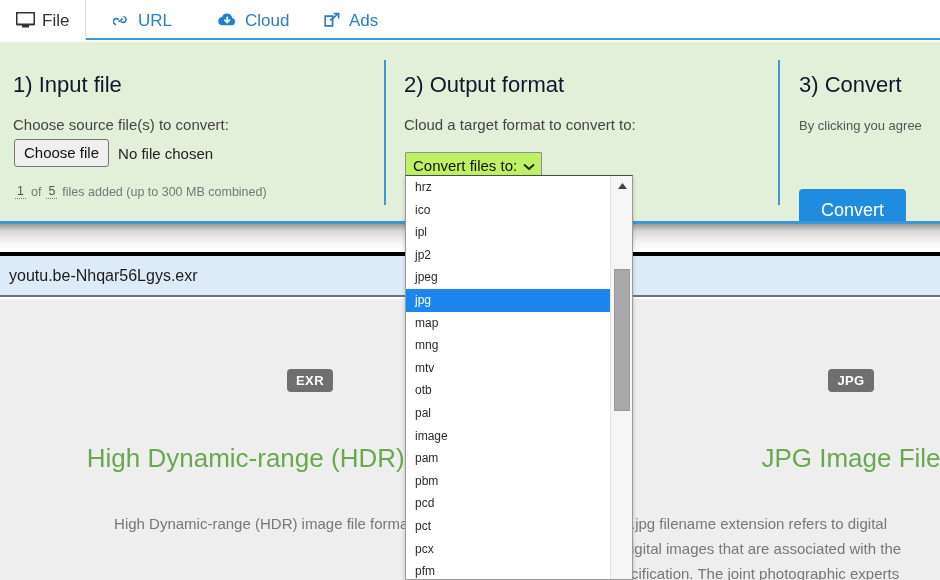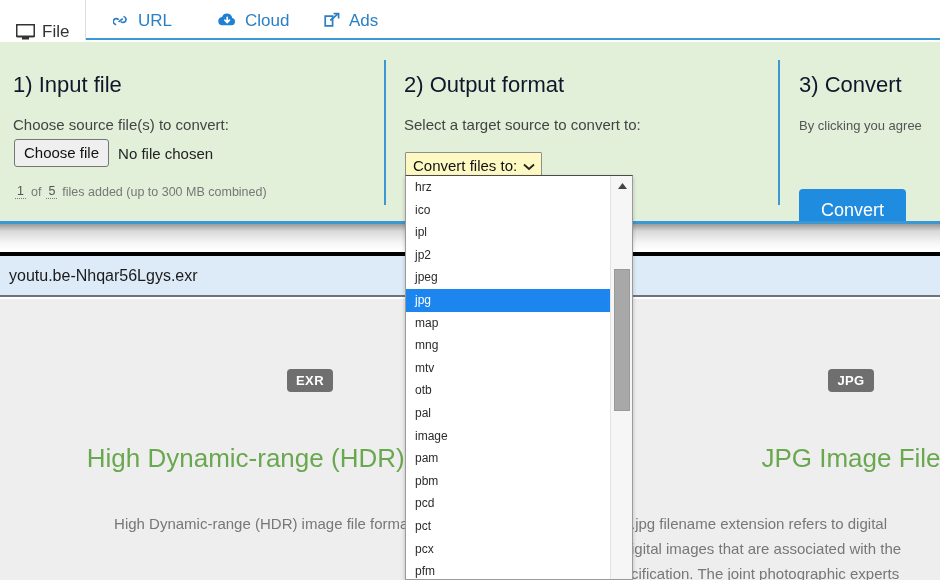--- a/index.html
+++ b/index.html
@@ -22,21 +22,20 @@
     position:absolute;top:0;height:40px;
     display:flex;align-items:center;gap:7px;
     padding:0 16px;box-sizing:border-box;
     font-size:17px;color:#2b7fc4;cursor:pointer;
     white-space:nowrap;
   }
   .tab.active{
     color:#333333;
     border-right:1px solid #dddddd;
     background:#ffffff;
-    align-items:flex-end;
   }
   .tab .lbl{line-height:1;}
   .tab svg{display:block;}
 
   
   .steps{
     position:absolute;left:0;top:42px;width:940px;height:180px;
     background:#e2efd9;
     box-sizing:border-box;
   }
@@ -75,21 +74,21 @@
     position:absolute;font-size:12.5px;color:#777;white-space:nowrap;
     display:flex;align-items:center;gap:5px;
   }
   .dotted{
     border-bottom:1px dotted #7a7a7a;color:#555;padding:0 2px;cursor:help;
   }
 
   
   .select-box{
     position:absolute;
-    border:1px solid #8f8f8f;background:#fef9c3;
+    border:1px solid #8f8f8f;background:#bef264;
     padding:3px 6px 3px 7px;font-size:15px;color:#111;
     display:flex;align-items:center;gap:6px;cursor:pointer;
     border-radius:1px;
     line-height:1.3;
   }
 
   
   .agree{
     position:absolute;font-size:13px;color:#555;white-space:nowrap;
   }
@@ -236,21 +235,21 @@
       <span class="dotted">1</span>
       <span>of</span>
       <span class="dotted">5</span>
       <span>files added (up to 300 MB combined)</span>
     </div>
   </div>
   <div class="panel-divider" style="left:384px;"></div>
 
   <div class="panel" style="left:386px;width:392px;">
     <div class="step-title" style="left:18px;top:30px;">2) Output format</div>
-    <div class="step-sub" style="left:18px;top:74px;">Select a target source to convert to:</div>
+    <div class="step-sub" style="left:18px;top:74px;">Cloud a target format to convert to:</div>
     <div class="select-box" style="left:19px;top:110px;">
       <span>Convert files to:</span>
       <span>
         <svg width="12" height="8" viewBox="0 0 12 8">
             <path d="M1 1.5l5 4.5 5-4.5" fill="none" stroke="#222" stroke-width="1.8"></path>
           </svg>
       </span>
     </div>
   </div>
   <div class="panel-divider" style="left:778px;"></div>

